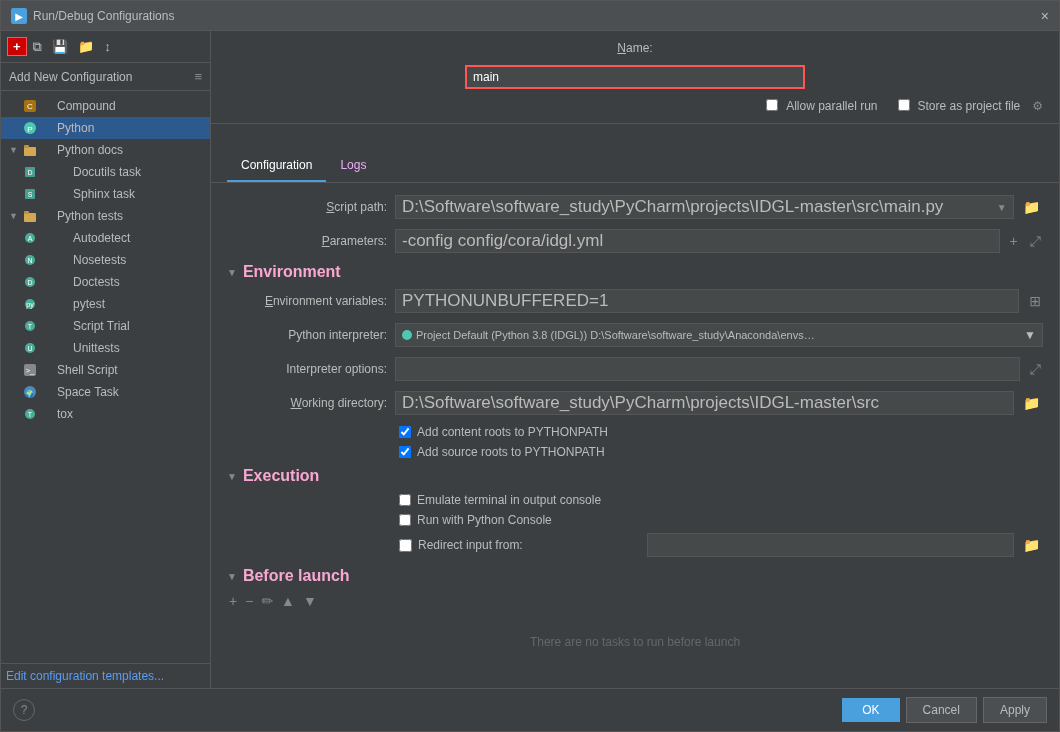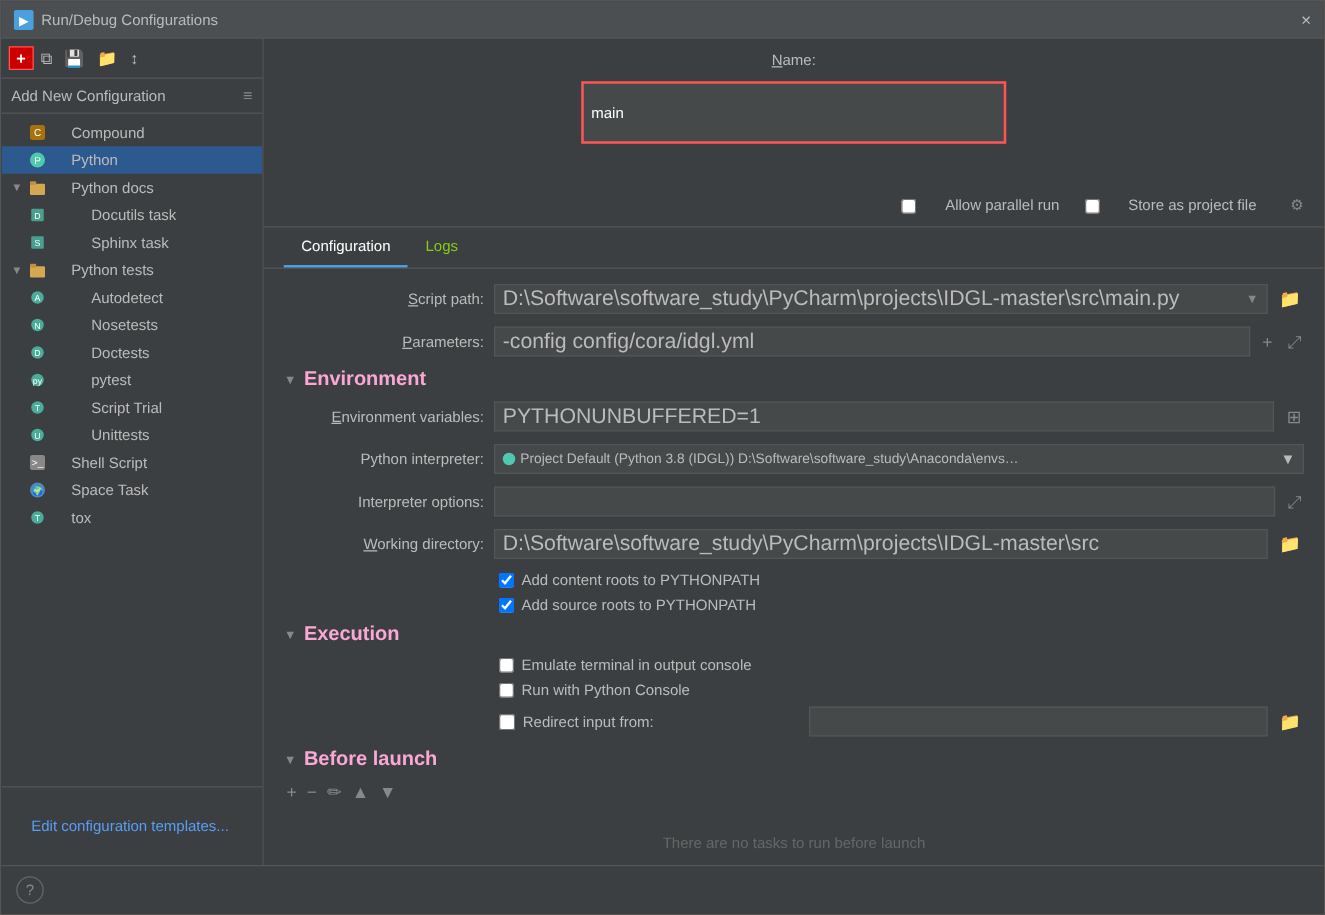--- a/index.html
+++ b/index.html
@@ -127,21 +127,21 @@
     .icon-globe { color: #569cd6; }
     .icon-shell { color: #888; }
     .icon-tox { color: #4ec9b0; }
     .tree-caret {
       font-size: 9px;
       color: #888;
       width: 10px;
       flex-shrink: 0;
     }
     .edit-templates {
-      padding: 24px;
+      padding: 5px;
       border-top: 1px solid #555;
       color: #589df6;
       cursor: pointer;
       font-size: 12px;
     }
     
     .right-panel {
       flex: 1;
       display: flex;
       flex-direction: column;
@@ -160,53 +160,53 @@
       font-size: 12px;
       color: #bbbbbb;
       white-space: nowrap;
     }
     .name-label u { text-decoration: underline; }
     .name-input {
       width: 340px;
       background: #45494a;
       border: 2px solid #f55;
       color: #ffffff;
-      padding: 16px 6px;
+      padding: 3px 6px;
       font-size: 12px;
       outline: none;
     }
     .name-right {
       margin-left: auto;
       display: flex;
       align-items: center;
       gap: 20px;
     }
     .checkbox-label {
       display: flex;
-      align-items: flex-end;
-      gap: 23px;
-      color: #bbbbbb;
-      cursor: pointer;
-      margin-top: 32px;
+      align-items: flex-start;
+      gap: 8px;
+      color: #bbbbbb;
+      cursor: pointer;
     }
     .checkbox-label input[type=checkbox] {
       width: 12px;
       height: 12px;
       cursor: pointer;
     }
     .tabs-row {
       display: flex;
       border-bottom: 1px solid #555;
       padding: 0 16px;
+      margin-top: 26px;
     }
     .tab {
       padding: 8px 14px;
       cursor: pointer;
       font-size: 12px;
-      color: #84cc16;
+      color: #f0abfc;
       border-bottom: 2px solid transparent;
     }
     .tab.active {
       color: #ffffff;
       border-bottom: 2px solid #4a9fdd;
     }
     .config-area {
       flex: 1;
       overflow-y: auto;
       padding: 12px 16px;
@@ -742,15 +742,20 @@
         </div>
 
       </div>
     </div>
   </div>
 
   <div class="bottom-bar">
     <div class="bottom-left">
       <button class="help-btn">?</button>
     </div>
+    <div class="bottom-right">
+      <button class="btn-ok">OK</button>
+      <button class="btn-cancel">Cancel</button>
+      <button class="btn-apply">Apply</button>
+    </div>
   </div>
 
 </div>
 
 </body></html>

